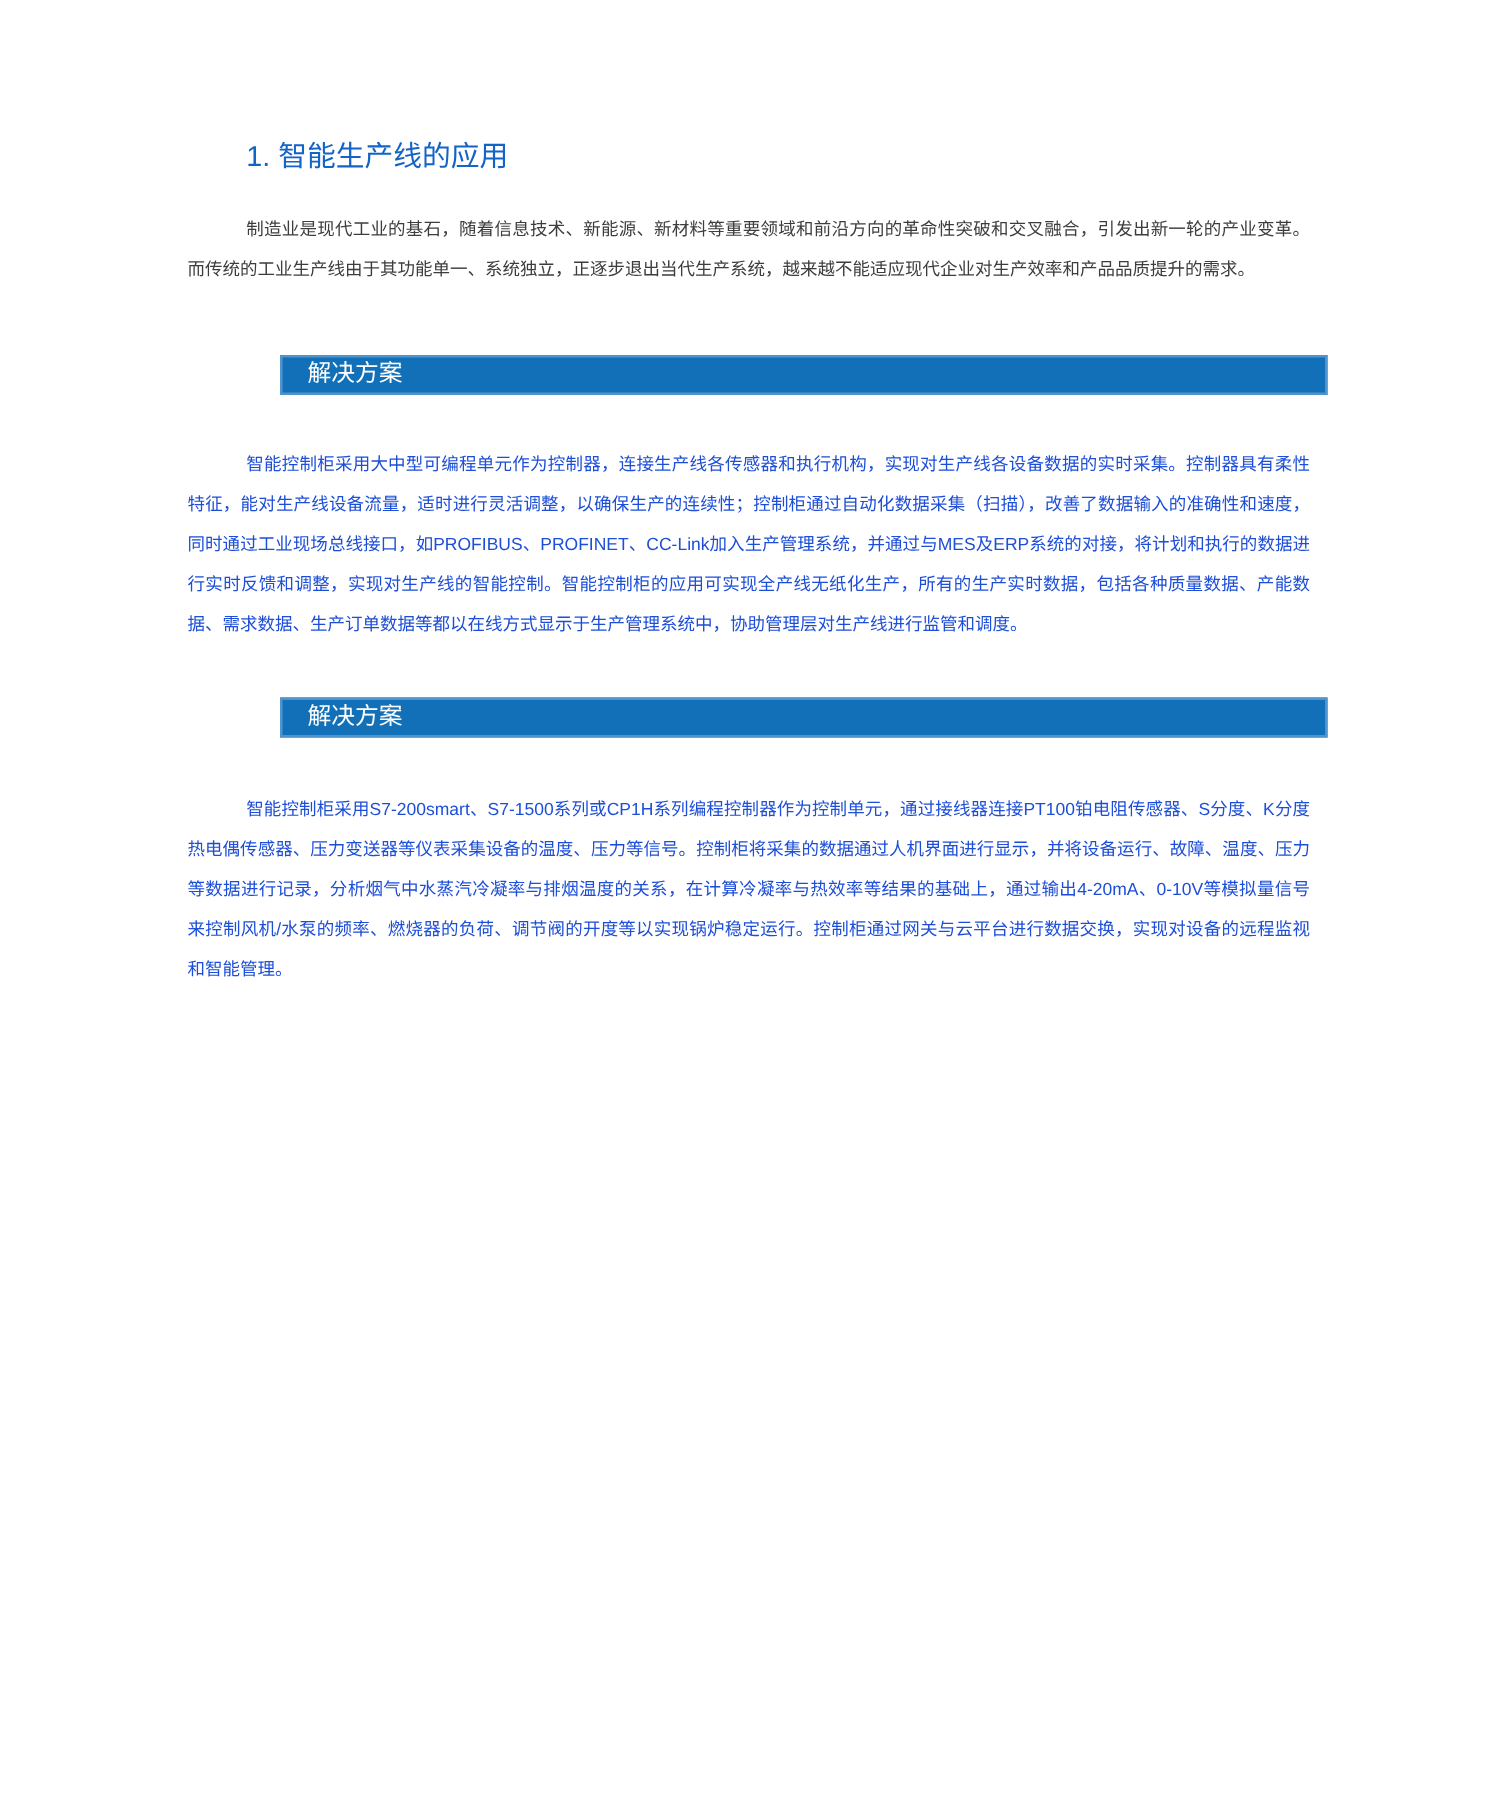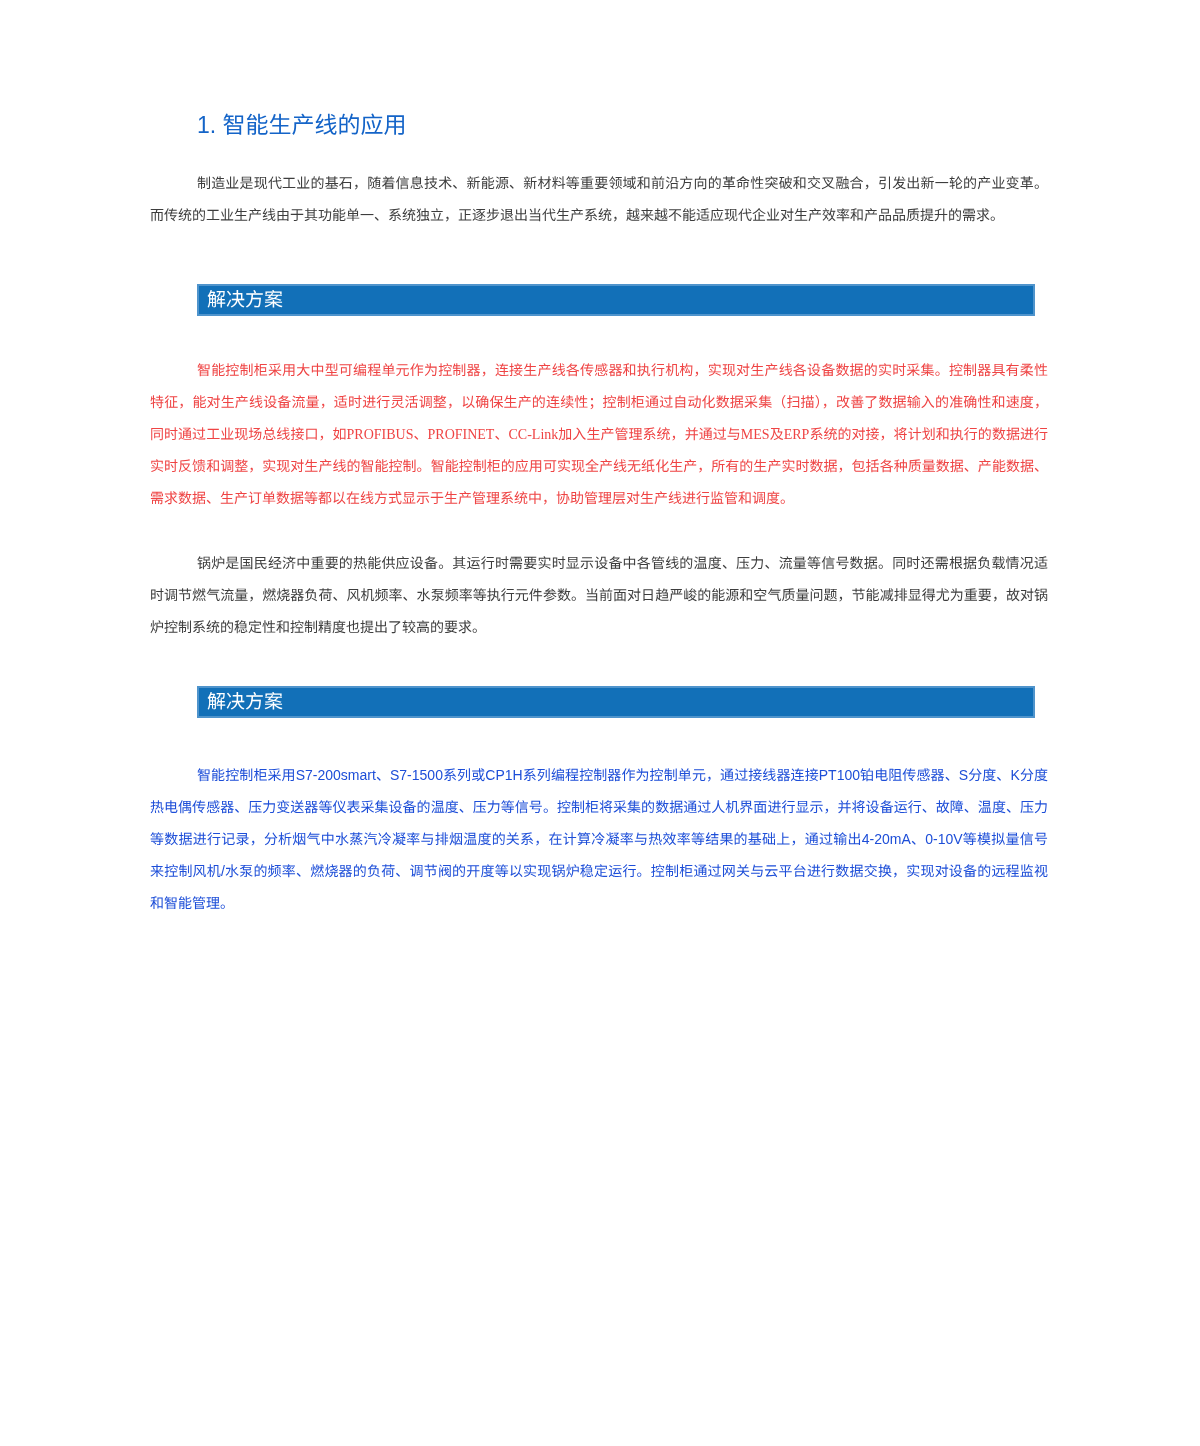--- a/index.html
+++ b/index.html
@@ -36,27 +36,27 @@
     font-size: 14px;
     line-height: 32px;
     text-align: justify;
     text-indent: 47px;
     word-break: break-word;
   }
   .banner {
     box-sizing: border-box;
     height: 32px;
     width: 838px;
-    margin-left: 47px;
+    margin-left: 74px;
     background: #1270b8;
     border: 2px solid #4f94cc;
     color: #ffffff;
     font-size: 19px;
     line-height: 28px;
-    padding-left: 8px;
+    padding-left: 20px;
     overflow: hidden;
     white-space: nowrap;
   }
   
   .s1-intro    { margin-top: 27px; }
   .s1-banner   { margin-top: 53px; }
   .s1-solution { margin-top: 39px; }
   .s2-heading  { margin-top: 199px; }
   .s2-intro    { margin-top: 32px; }
   .s2-banner   { margin-top: 43px; }
@@ -69,26 +69,25 @@
 
   <section>
     <h2 class="sec-heading s1-heading" style="color: rgb(20, 100, 200);">1. 智能生产线的应用</h2>
 
     <p class="body-text s1-intro" style="color: rgb(61, 61, 61);">制造业是现代工业的基石，随着信息技术、新能源、新材料等重要领域和前沿方向的革命性突破和交叉融合，引发出新一轮的产业变革。而传统的工业生产线由于其功能单一、系统独立，正逐步退出当代生产系统，越来越不能适应现代企业对生产效率和产品品质提升的需求。</p>
 
     <div class="banner s1-banner" style="background: rgb(18, 112, 184); border-color: rgb(79, 148, 204); color: rgb(255, 255, 255);">
       <span>解决方案</span>
     </div>
 
-    <p class="body-text s1-solution" style="color: #ef4444; font-family: Liberation Serif, serif;">智能控制柜采用大中型可编程单元作为控制器，连接生产线各传感器和执行机构，实现对生产线各设备数据的实时采集。控制器具有柔性特征，能对生产线设备流量，适时进行灵活调整，以确保生产的连续性；控制柜通过自动化数据采集（扫描），改善了数据输入的准确性和速度，同时通过工业现场总线接口，如PROFIBUS、PROFINET、CC-Link加入生产管理系统，并通过与MES及ERP系统的对接，将计划和执行的数据进行实时反馈和调整，实现对生产线的智能控制。智能控制柜的应用可实现全产线无纸化生产，所有的生产实时数据，包括各种质量数据、产能数据、需求数据、生产订单数据等都以在线方式显示于生产管理系统中，协助管理层对生产线进行监管和调度。</p>
+    <p class="body-text s1-solution" style="color: #1d4ed8;">智能控制柜采用大中型可编程单元作为控制器，连接生产线各传感器和执行机构，实现对生产线各设备数据的实时采集。控制器具有柔性特征，能对生产线设备流量，适时进行灵活调整，以确保生产的连续性；控制柜通过自动化数据采集（扫描），改善了数据输入的准确性和速度，同时通过工业现场总线接口，如PROFIBUS、PROFINET、CC-Link加入生产管理系统，并通过与MES及ERP系统的对接，将计划和执行的数据进行实时反馈和调整，实现对生产线的智能控制。智能控制柜的应用可实现全产线无纸化生产，所有的生产实时数据，包括各种质量数据、产能数据、需求数据、生产订单数据等都以在线方式显示于生产管理系统中，协助管理层对生产线进行监管和调度。</p>
   </section>
 
   <section>
 
-    <p class="body-text s2-intro" style="color: rgb(61, 61, 61);">锅炉是国民经济中重要的热能供应设备。其运行时需要实时显示设备中各管线的温度、压力、流量等信号数据。同时还需根据负载情况适时调节燃气流量，燃烧器负荷、风机频率、水泵频率等执行元件参数。当前面对日趋严峻的能源和空气质量问题，节能减排显得尤为重要，故对锅炉控制系统的稳定性和控制精度也提出了较高的要求。</p>
 
     <div class="banner s2-banner" style="background: rgb(18, 112, 184); border-color: rgb(79, 148, 204); color: rgb(255, 255, 255);">
       <span>解决方案</span>
     </div>
 
     <p class="body-text s2-solution" style="color: #1d4ed8;">智能控制柜采用S7-200smart、S7-1500系列或CP1H系列编程控制器作为控制单元，通过接线器连接PT100铂电阻传感器、S分度、K分度热电偶传感器、压力变送器等仪表采集设备的温度、压力等信号。控制柜将采集的数据通过人机界面进行显示，并将设备运行、故障、温度、压力等数据进行记录，分析烟气中水蒸汽冷凝率与排烟温度的关系，在计算冷凝率与热效率等结果的基础上，通过输出4-20mA、0-10V等模拟量信号来控制风机/水泵的频率、燃烧器的负荷、调节阀的开度等以实现锅炉稳定运行。控制柜通过网关与云平台进行数据交换，实现对设备的远程监视和智能管理。</p>
   </section>
 
 </div>
 

